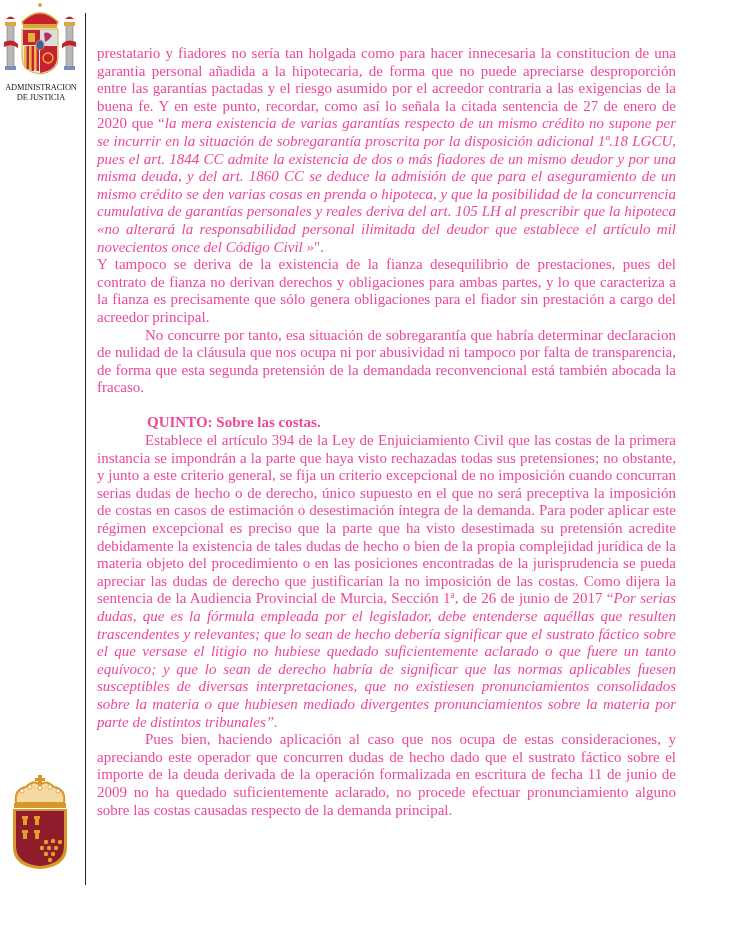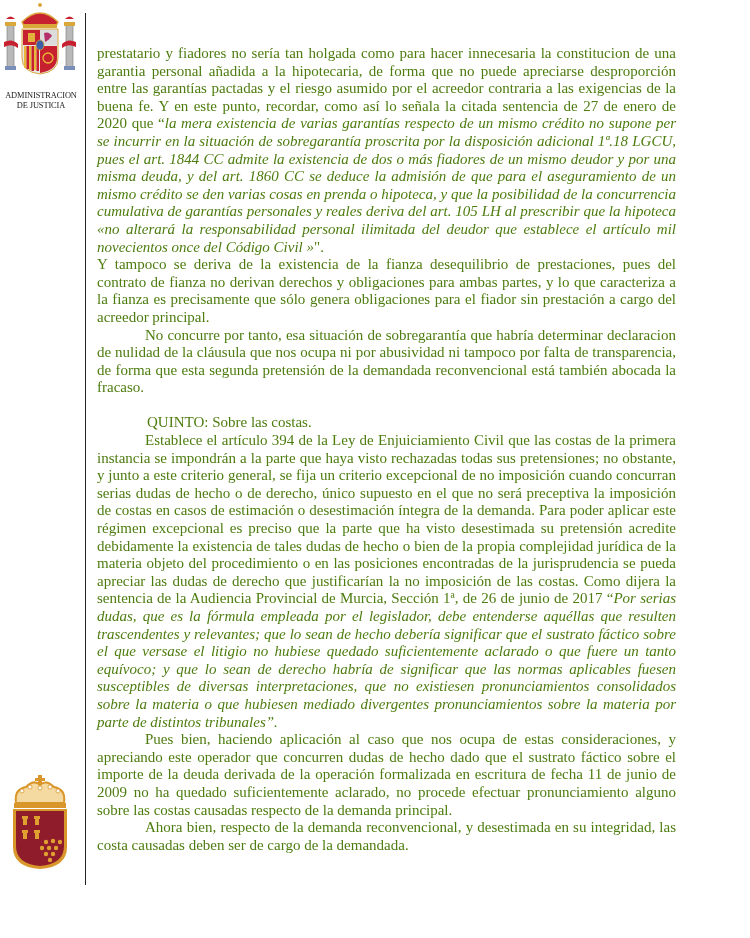--- a/index.html
+++ b/index.html
@@ -1,27 +1,27 @@
 <!DOCTYPE html>
 <html><head>
 <meta charset="utf-8">
 <style>
   html, body { margin: 0; padding: 0; background: #ffffff; }
   body { width: 750px; height: 938px; position: relative; overflow: hidden; }
   .page { position: absolute; left: 0; top: 0; width: 750px; height: 938px; background: #fff; }
   .vline { position: absolute; left: 85px; top: 13px; width: 1px; height: 872px; background: #222; }
   .logo-top { position: absolute; left: 2px; top: 2px; width: 76px; height: 76px; }
   .logo-caption { position: absolute; left: 0; top: 83px; width: 82px; text-align: center;
-    font-family: "Liberation Serif", serif; font-size: 8.4px; line-height: 10px; color: #222; letter-spacing: -0.1px; margin-top: 8px; }
+    font-family: "Liberation Serif", serif; font-size: 8.4px; line-height: 10px; color: #222; letter-spacing: -0.1px; }
   .logo-bottom { position: absolute; left: 8px; top: 775px; width: 64px; height: 95px; }
   .text { position: absolute; left: 97px; top: 45px; width: 579px;
-    font-family: "Liberation Serif", serif; font-size: 15px; line-height: 17.6px; color: #4d7c0f; }
+    font-family: "Liberation Serif", serif; font-size: 15px; line-height: 17.6px; color: #ec4899; }
   .text p { margin: 0; text-align: justify; text-align-last: auto; }
   .indent { text-indent: 48px; }
-  .indent-bold { padding-left: 50px; font-weight: normal; }
+  .indent-bold { padding-left: 50px; font-weight: bold; }
   .gap { height: 17.6px; }
   i { font-style: italic; }
 </style>
 </head>
 <body>
 
 <div class="page">
 
   <svg class="logo-top" viewBox="0 0 76 76">
 
@@ -101,15 +101,14 @@
   <div class="vline"></div>
 
   <div class="text">
     <p><span>prestatario y fiadores no sería tan  holgada como para hacer innecesaria la constitucion de una garantia personal añadida a la hipotecaria, de forma que no puede apreciarse desproporción entre las garantías pactadas y el riesgo asumido por el acreedor  contraria a las exigencias de la buena fe. Y en este punto, recordar, como así lo señala la citada sentencia de 27 de enero de 2020 que “</span><i>la mera existencia de varias garantías respecto de un mismo crédito no supone per se incurrir en la situación de sobregarantía proscrita por la  disposición adicional 1ª.18 LGCU, pues el art. 1844 CC  admite la existencia de dos o más fiadores de un mismo deudor y por una misma deuda, y del  art. 1860 CC  se deduce la admisión de que para el aseguramiento de un mismo crédito se den varias cosas en prenda o hipoteca, y que la posibilidad de la concurrencia cumulativa de garantías personales y reales deriva del  art. 105 LH  al prescribir que la hipoteca «no alterará la responsabilidad personal ilimitada del deudor que establece el  artículo mil novecientos once del Código Civil  »</i><span>".</span></p>
     <p>Y tampoco se deriva de la existencia de la fianza desequilibrio de prestaciones, pues del contrato de fianza no derivan derechos y obligaciones para ambas partes, y lo que caracteriza a la fianza es precisamente que sólo genera obligaciones para el fiador sin prestación a cargo del acreedor principal.</p>
     <p class="indent">No concurre por tanto, esa situación de sobregarantía que habría determinar declaracion de nulidad de la cláusula que nos ocupa ni por abusividad ni tampoco por falta de transparencia, de forma que esta segunda pretensión de la demandada reconvencional está también abocada la fracaso.</p>
     <div class="gap"></div>
     <p class="indent-bold">QUINTO: Sobre las costas.</p>
     <p class="indent"><span>Establece el artículo 394 de la Ley de Enjuiciamiento Civil que las costas de la primera instancia se impondrán a la parte que haya visto rechazadas todas sus pretensiones; no obstante, y junto a este criterio general, se fija un criterio excepcional de no imposición cuando concurran serias dudas de hecho o de derecho, único supuesto en el que no será preceptiva la imposición de costas en casos de estimación o desestimación íntegra de la demanda. Para poder aplicar este régimen excepcional es preciso que la parte que ha visto desestimada su pretensión acredite debidamente la existencia de tales dudas de hecho o bien de la propia complejidad jurídica de la materia objeto del procedimiento o en las posiciones encontradas de la jurisprudencia se pueda apreciar las dudas de derecho que justificarían la no imposición de las costas. Como dijera la sentencia de la Audiencia Provincial de Murcia, Sección 1ª, de 26 de junio de 2017 “</span><i>Por serias dudas, que es la fórmula empleada por el legislador, debe entenderse aquéllas que resulten trascendentes y relevantes; que lo sean de hecho debería significar que el sustrato fáctico sobre el que versase el litigio no hubiese quedado suficientemente aclarado o que fuere un tanto equívoco; y que lo sean de derecho habría de significar que las normas aplicables fuesen susceptibles de diversas interpretaciones, que no existiesen pronunciamientos consolidados sobre la materia o que hubiesen mediado divergentes pronunciamientos sobre la materia por parte de distintos tribunales”.</i></p>
     <p class="indent">Pues bien, haciendo aplicación al caso que nos ocupa de estas consideraciones, y apreciando este operador que concurren dudas de hecho dado que el sustrato fáctico sobre el importe de la deuda derivada de la operación formalizada en escritura de fecha 11 de junio de 2009 no ha quedado suficientemente aclarado, no procede efectuar pronunciamiento alguno sobre las costas causadas respecto de la demanda principal.</p>
-    <p class="indent">Ahora bien, respecto de la demanda reconvencional, y desestimada en su integridad, las costa causadas deben ser de cargo de la demandada.</p>
   </div>
 </div>
 
 </body></html>

